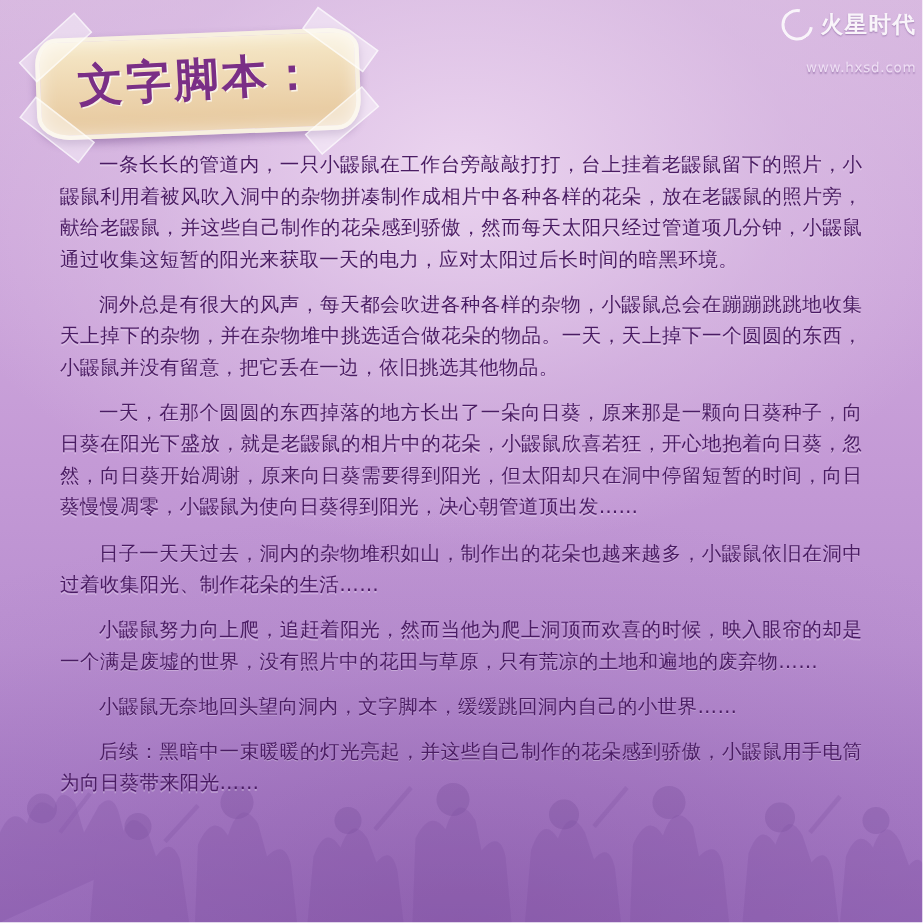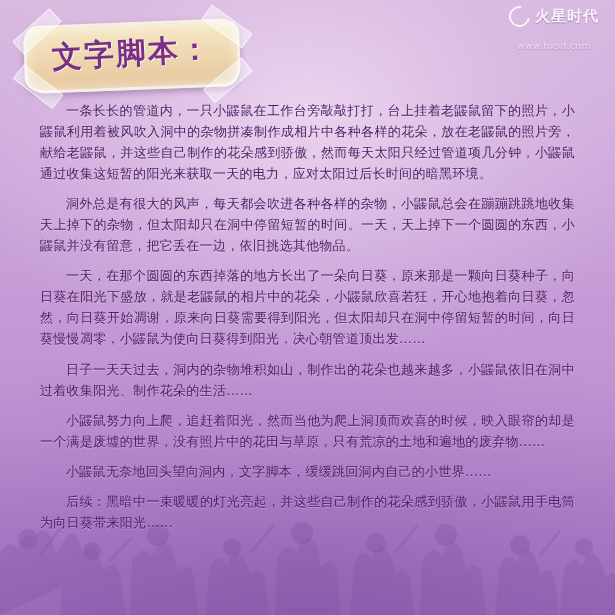--- a/index.html
+++ b/index.html
@@ -37,23 +37,23 @@
     width: 615px;
     height: 180px;
     opacity: 0.42;
     pointer-events: none;
   }
   .crowd svg { display:block; }
 
   
   .watermark {
     position: absolute;
-    right: 16px;
+    right: 4px;
     top: 6px;
-    text-align: center;
+    text-align: right;
     opacity: 0.85;
     pointer-events: none;
   }
   .wm-main {
     display: flex;
     align-items: center;
     justify-content: flex-end;
     color: #ffffff;
     font-size: 15px;
     font-weight: bold;
@@ -188,21 +188,21 @@
   <div class="title-plaque">
     <span class="tape tl"></span>
     <span class="tape tr"></span>
     <span class="tape bl"></span>
     <span class="tape br"></span>
     <div class="title-text">文字脚本：</div>
   </div>
 
   <div class="body-text">
     <p class="para">一条长长的管道内，一只小鼹鼠在工作台旁敲敲打打，台上挂着老鼹鼠留下的照片，小鼹鼠利用着被风吹入洞中的杂物拼凑制作成相片中各种各样的花朵，放在老鼹鼠的照片旁，献给老鼹鼠，并这些自己制作的花朵感到骄傲，然而每天太阳只经过管道项几分钟，小鼹鼠通过收集这短暂的阳光来获取一天的电力，应对太阳过后长时间的暗黑环境。</p>
-    <p class="para">洞外总是有很大的风声，每天都会吹进各种各样的杂物，小鼹鼠总会在蹦蹦跳跳地收集天上掉下的杂物，但太阳却只在洞中停留短暂的时间。一天，天上掉下一个圆圆的东西，小鼹鼠并没有留意，把它丢在一边，依旧挑选其他物品。</p>
+    <p class="para">洞外总是有很大的风声，每天都会吹进各种各样的杂物，小鼹鼠总会在蹦蹦跳跳地收集天上掉下的杂物，并在杂物堆中挑选适合做花朵的物品。一天，天上掉下一个圆圆的东西，小鼹鼠并没有留意，把它丢在一边，依旧挑选其他物品。</p>
     <p class="para">一天，在那个圆圆的东西掉落的地方长出了一朵向日葵，原来那是一颗向日葵种子，向日葵在阳光下盛放，就是老鼹鼠的相片中的花朵，小鼹鼠欣喜若狂，开心地抱着向日葵，忽然，向日葵开始凋谢，原来向日葵需要得到阳光，但太阳却只在洞中停留短暂的时间，向日葵慢慢凋零，小鼹鼠为使向日葵得到阳光，决心朝管道顶出发……</p>
     <p class="para">日子一天天过去，洞内的杂物堆积如山，制作出的花朵也越来越多，小鼹鼠依旧在洞中过着收集阳光、制作花朵的生活……</p>
     <p class="para">小鼹鼠努力向上爬，追赶着阳光，然而当他为爬上洞顶而欢喜的时候，映入眼帘的却是一个满是废墟的世界，没有照片中的花田与草原，只有荒凉的土地和遍地的废弃物……</p>
     <p class="para">小鼹鼠无奈地回头望向洞内，文字脚本，缓缓跳回洞内自己的小世界……</p>
     <p class="para last">后续：黑暗中一束暖暖的灯光亮起，并这些自己制作的花朵感到骄傲，小鼹鼠用手电筒为向日葵带来阳光……</p>
   </div>
 
 </div>
 
 </body></html>

